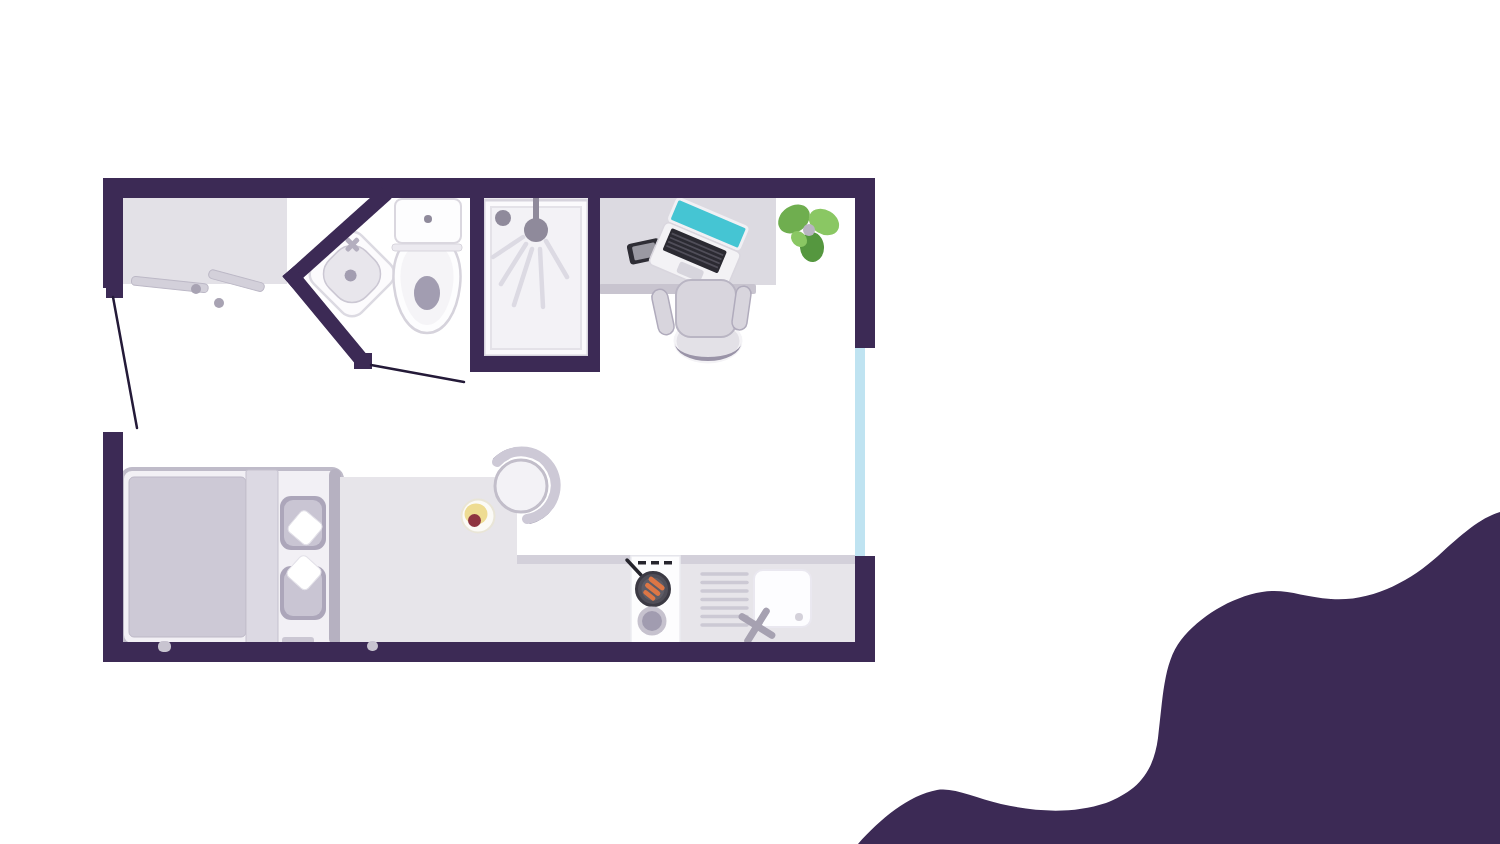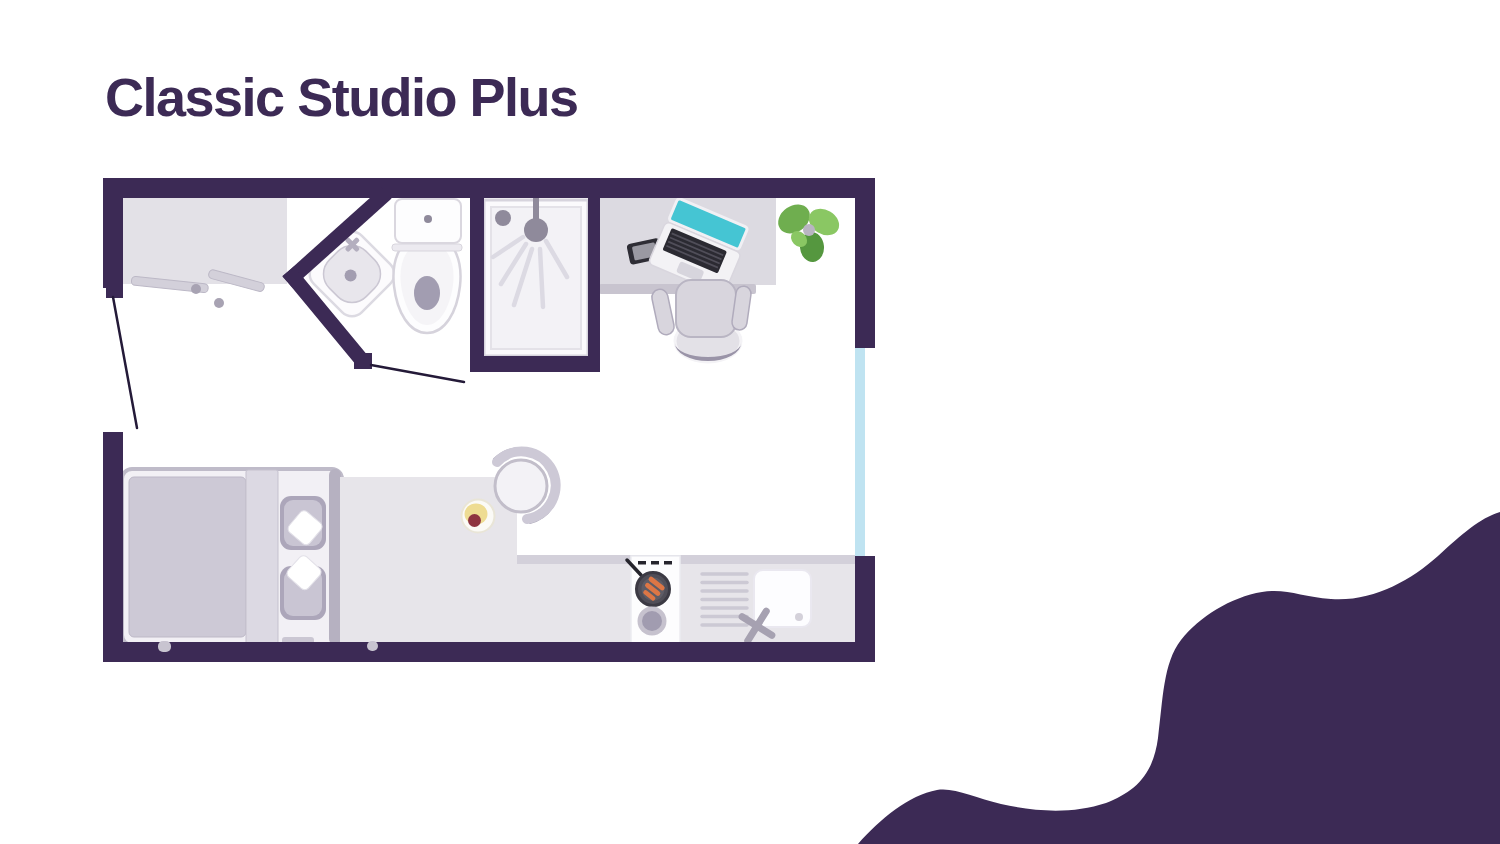--- a/index.html
+++ b/index.html
@@ -43,21 +43,20 @@
   .leaf-dark{fill:var(--green-dark);}
   .bacon{fill:var(--bacon-orange);}
   .food-yellow{fill:var(--food-yellow);}
   .food-red{fill:var(--food-red);}
 </style>
 </head>
 <body>
 
 <div class="page">
 
-  <h1 class="title">Classic Studio Plus</h1>
 
   <svg class="scene" viewBox="0 0 1500 844" xmlns="http://www.w3.org/2000/svg">
 
     <g>
       <rect x="122" y="198" width="165" height="86" fill="#e3e1e7"></rect>
       <rect x="132" y="276" width="77" height="9" rx="4" fill="#d3d0da" stroke="#bcb8c6" stroke-width="1" transform="rotate(6 132 276)"></rect>
       <circle cx="196" cy="289" r="5" fill="#a8a3b3"></circle>
       <rect x="207" y="283.5" width="57" height="9" rx="4" fill="#d3d0da" stroke="#bcb8c6" stroke-width="1" transform="rotate(15 264 288)"></rect>
       <circle cx="219" cy="303" r="5" fill="#a8a3b3"></circle>
     </g>

